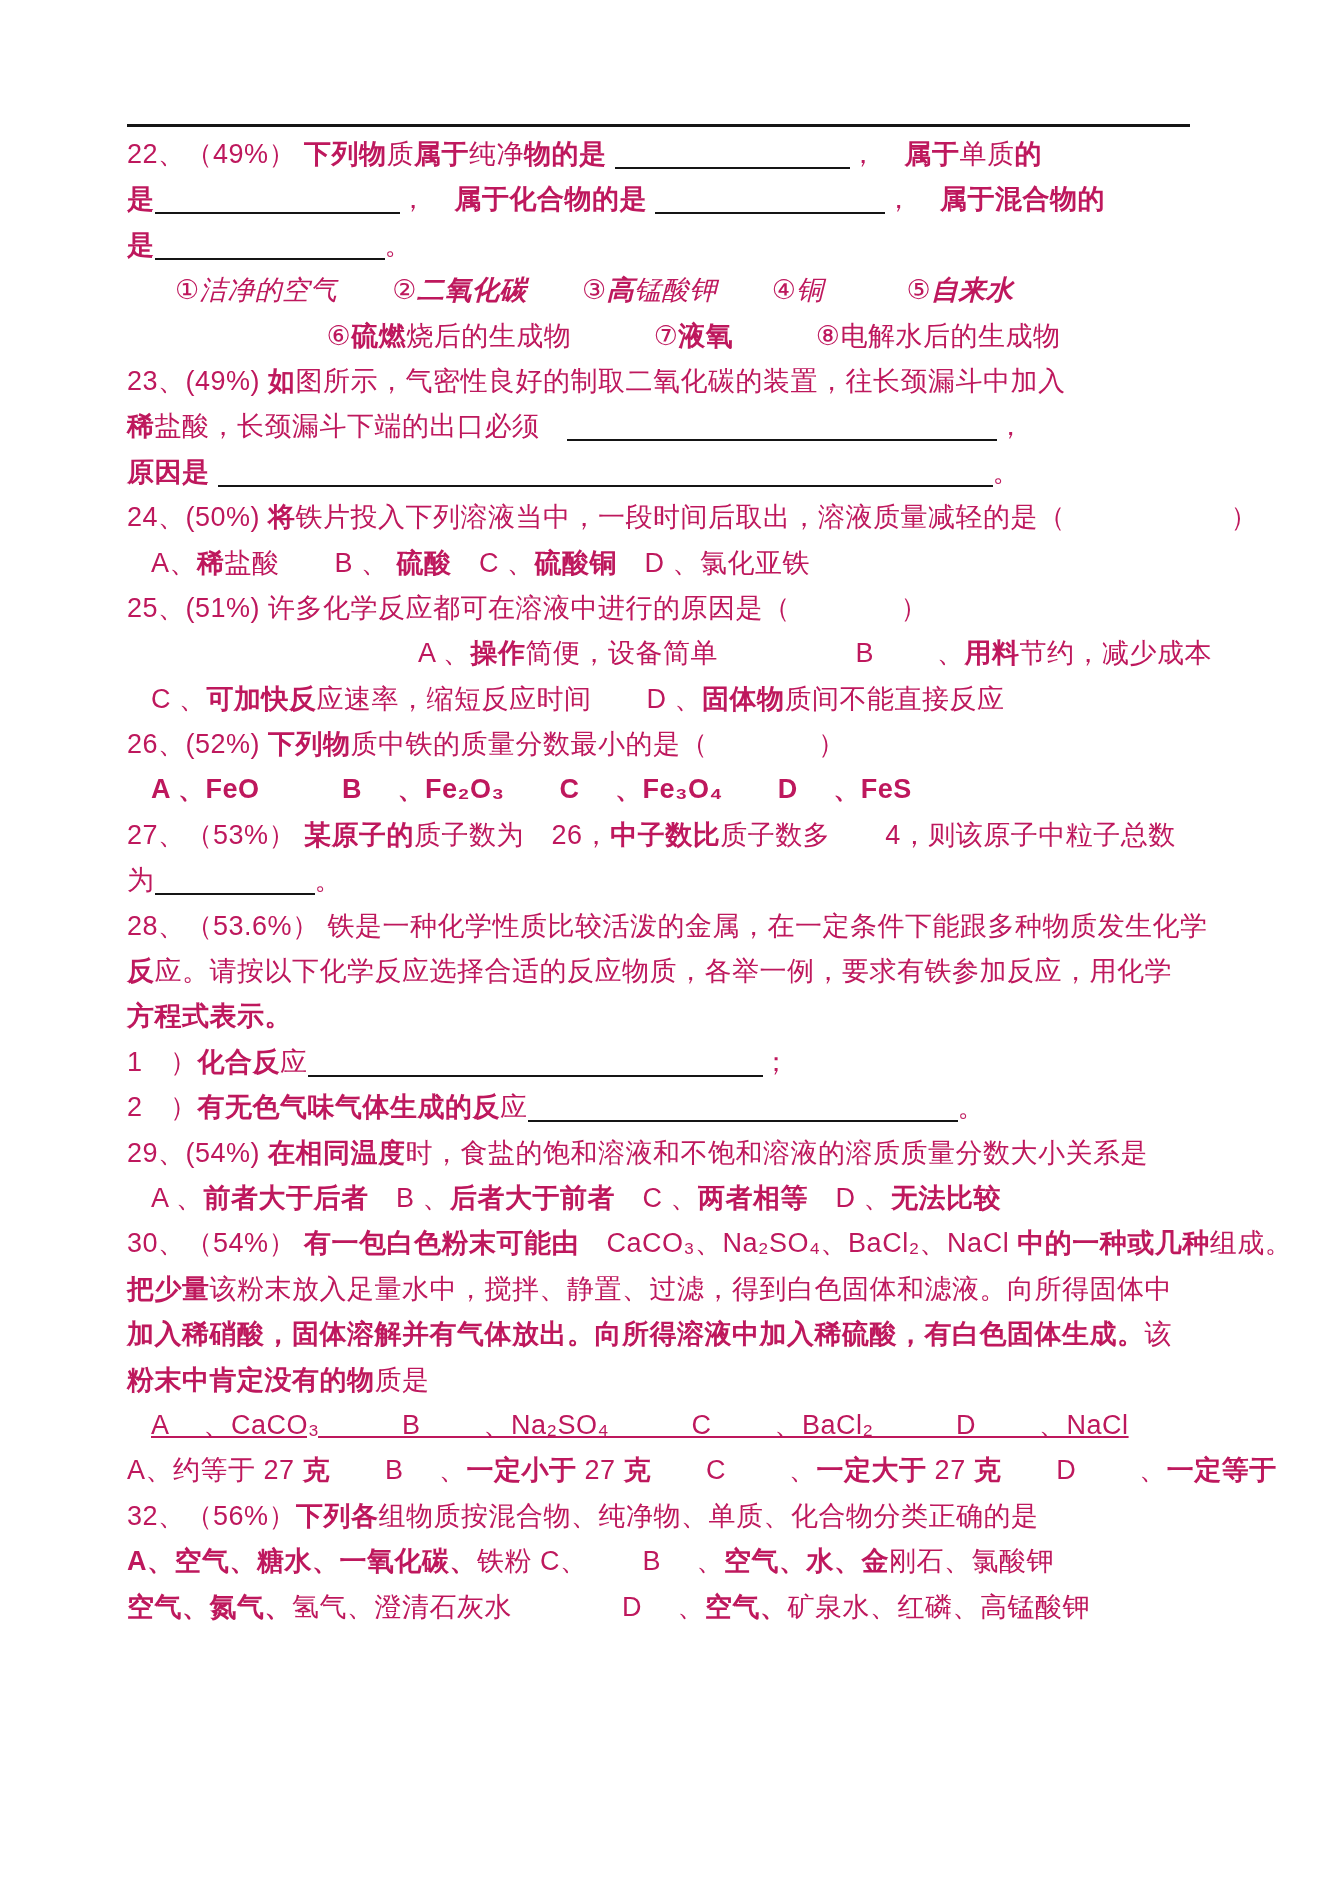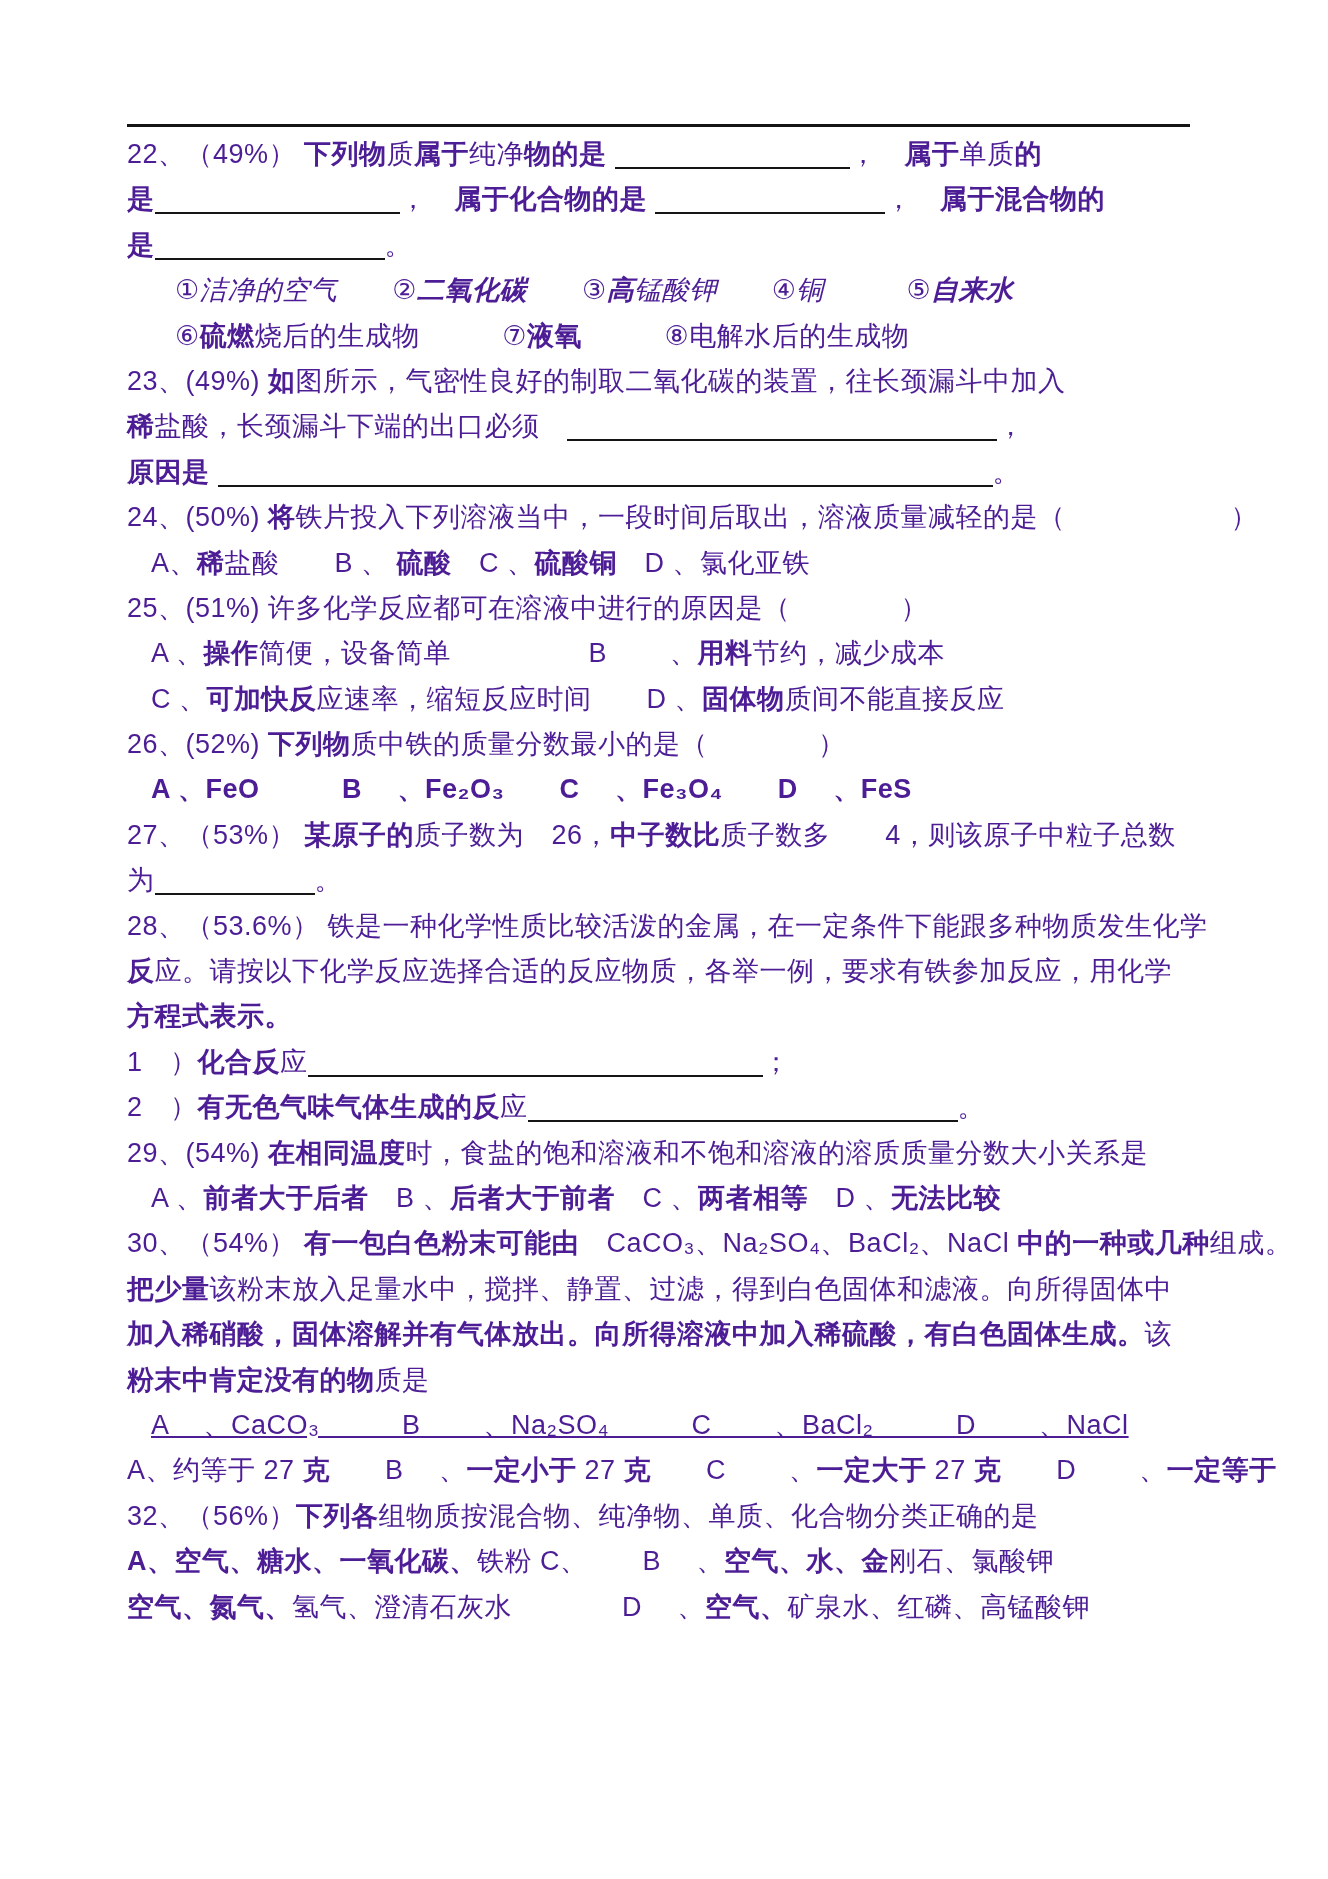--- a/index.html
+++ b/index.html
@@ -1,21 +1,21 @@
 <!DOCTYPE html>
 <html><head>
 <meta charset="utf-8">
 <style>
   html, body { margin: 0; padding: 0; background: #ffffff; }
   .page {
     position: relative;
     width: 1328px;
     height: 1879px;
     background: #ffffff;
-    color: #4c1d95;
+    color: #be185d;
     font-family: "Liberation Sans", "DejaVu Sans", sans-serif;
     overflow: hidden;
   }
   .top-rule {
     position: absolute;
     left: 127px;
     top: 124px;
     width: 1063px;
     border-top: 3px solid #151515;
   }
@@ -43,28 +43,28 @@
 </head>
 <body>
 
 <div class="page">
   <div class="top-rule"></div>
   <div class="content">
       <div class="line"><span>22、（49%） </span><span class="bold">下列物</span><span>质</span><span class="bold">属于</span><span>纯净</span><span class="bold">物的是 </span><span class="blank" style="width: 235px;"></span><span>，　</span><span class="bold">属于</span><span>单质</span><span class="bold">的</span></div>
       <div class="line"><span class="bold">是</span><span class="blank" style="width: 245px;"></span><span>，　</span><span class="bold">属于化合物的是 </span><span class="blank" style="width: 230px;"></span><span>，　</span><span class="bold">属于混合物的</span></div>
       <div class="line"><span class="bold">是</span><span class="blank" style="width: 230px;"></span><span>。</span></div>
       <div class="line" style="padding-left: 48px; font-style: italic;"><span>①洁净的空气　　</span><span>②</span><span class="bold">二氧化碳</span><span>　　③</span><span class="bold">高</span><span>锰酸钾　　④铜　　　</span><span>⑤</span><span class="bold">自来水</span></div>
-      <div class="line" style="padding-left: 48px;"><span>⑥</span><span class="bold">硫燃</span><span>烧后的生成物　　　⑦</span><span class="bold">液氧</span><span>　　　⑧电解水后的生成物</span></div>
+      <div class="line" style="padding-left: 48px; text-align: center;"><span>⑥</span><span class="bold">硫燃</span><span>烧后的生成物　　　⑦</span><span class="bold">液氧</span><span>　　　⑧电解水后的生成物</span></div>
       <div class="line"><span>23、(49%) </span><span class="bold">如</span><span>图所示，气密性良好的制取二氧化碳的装置，往长颈漏斗中加入</span></div>
       <div class="line"><span class="bold">稀</span><span>盐酸，长颈漏斗下端的出口必须　</span><span class="blank" style="width: 430px;"></span><span>，</span></div>
       <div class="line"><span class="bold">原因是 </span><span class="blank" style="width: 775px;"></span><span>。</span></div>
       <div class="line"><span>24、(50%) </span><span class="bold">将</span><span>铁片投入下列溶液当中，一段时间后取出，溶液质量减轻的是（　　　　　　）</span></div>
       <div class="line" style="padding-left: 24px;"><span>A、</span><span class="bold">稀</span><span>盐酸　　B 、 </span><span class="bold">硫酸</span><span>　C 、</span><span class="bold">硫酸铜</span><span>　D 、氯化亚铁</span></div>
       <div class="line"><span>25、(51%)  许多化学反应都可在溶液中进行的原因是（　　　　）</span></div>
-      <div class="line" style="padding-left: 24px;"><span>A 、</span><span class="bold">操作</span><span>简便，设备简单　　　　　B 　　、</span><span class="bold">用料</span><span>节约，减少成本</span></div>
+      <div class="line" style="padding-left: 24px; text-align: right;"><span>A 、</span><span class="bold">操作</span><span>简便，设备简单　　　　　B 　　、</span><span class="bold">用料</span><span>节约，减少成本</span></div>
       <div class="line" style="padding-left: 24px;"><span>C 、</span><span class="bold">可加快反</span><span>应速率，缩短反应时间　　D 、</span><span class="bold">固体物</span><span>质间不能直接反应</span></div>
       <div class="line"><span>26、(52%)  </span><span class="bold">下列物</span><span>质中铁的质量分数最小的是（　　　　）</span></div>
       <div class="line" style="padding-left: 24px; font-weight: bold;"><span>A 、FeO　　　B 　、Fe₂O₃　　C 　、Fe₃O₄　　D 　、FeS</span></div>
       <div class="line"><span>27、（53%） </span><span class="bold">某原子的</span><span>质子数为　26，</span><span class="bold">中子数比</span><span>质子数多　　4，则该原子中粒子总数</span></div>
       <div class="line"><span>为</span><span class="blank" style="width: 160px;"></span><span>。</span></div>
       <div class="line"><span>28、（53.6%） 铁是一种化学性质比较活泼的金属，在一定条件下能跟多种物质发生化学</span></div>
       <div class="line"><span class="bold">反</span><span>应。请按以下化学反应选择合适的反应物质，各举一例，要求有铁参加反应，用化学</span></div>
       <div class="line"><span class="bold">方程式表示。</span></div>
       <div class="line"><span>1　）</span><span class="bold">化合反</span><span>应</span><span class="blank" style="width: 455px;"></span><span>；</span></div>
       <div class="line"><span>2　）</span><span class="bold">有无色气味气体生成的反</span><span>应</span><span class="blank" style="width: 430px;"></span><span>。</span></div>

